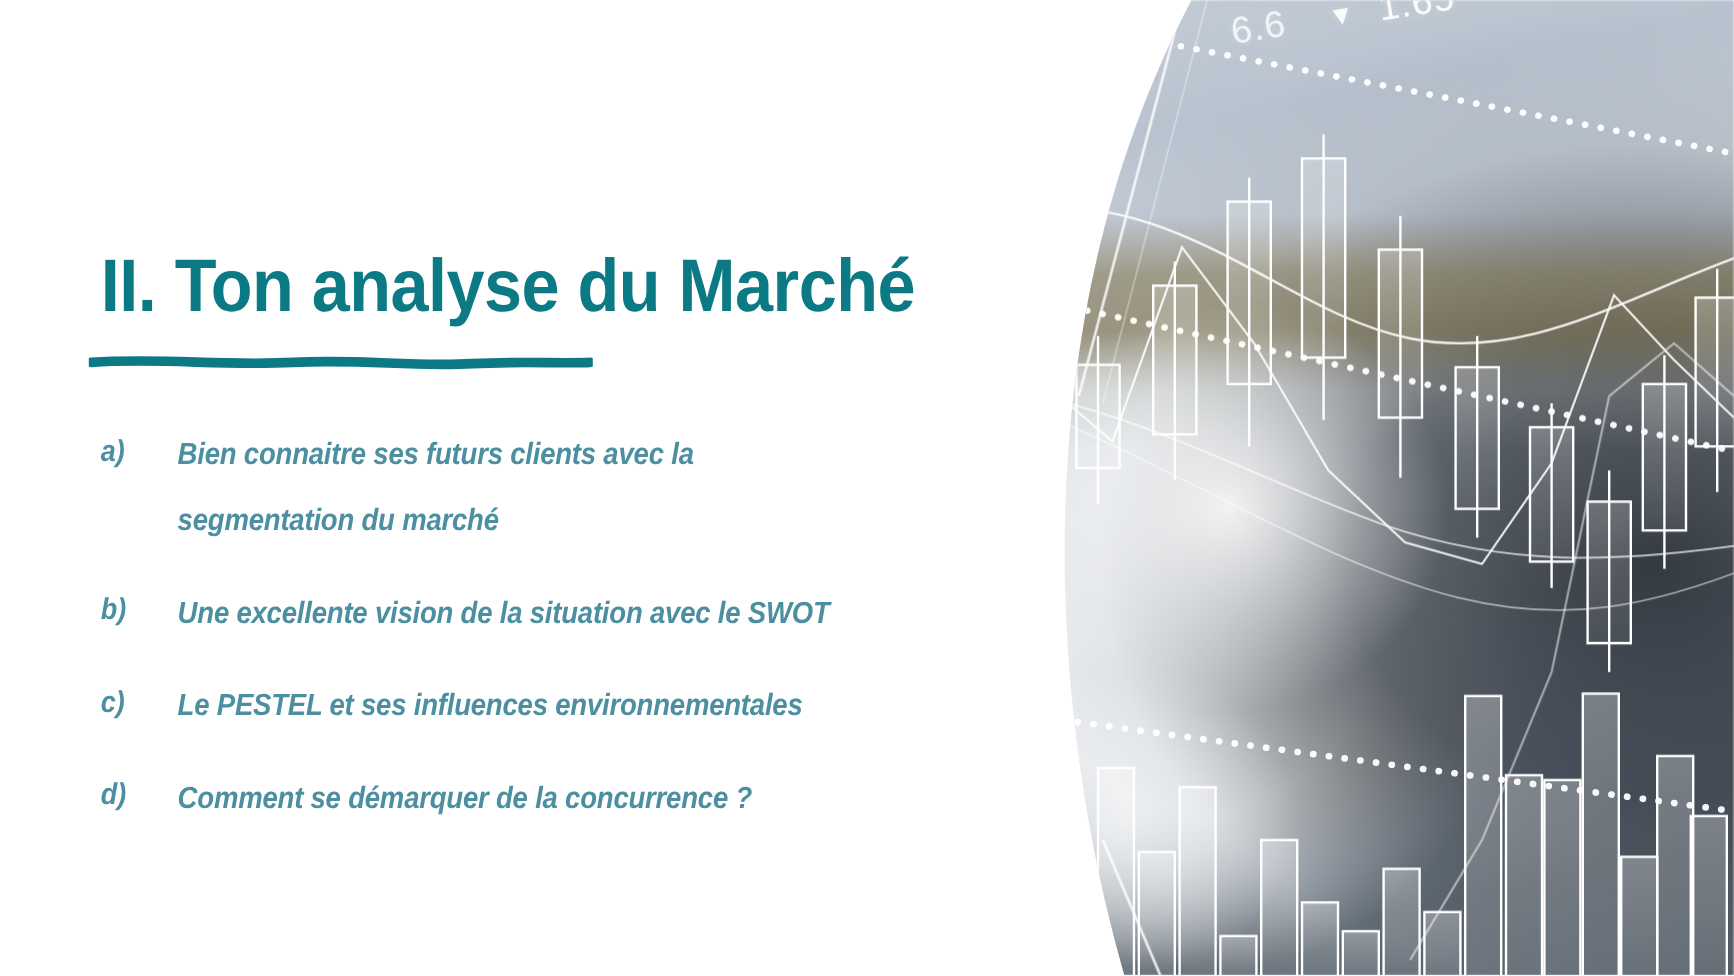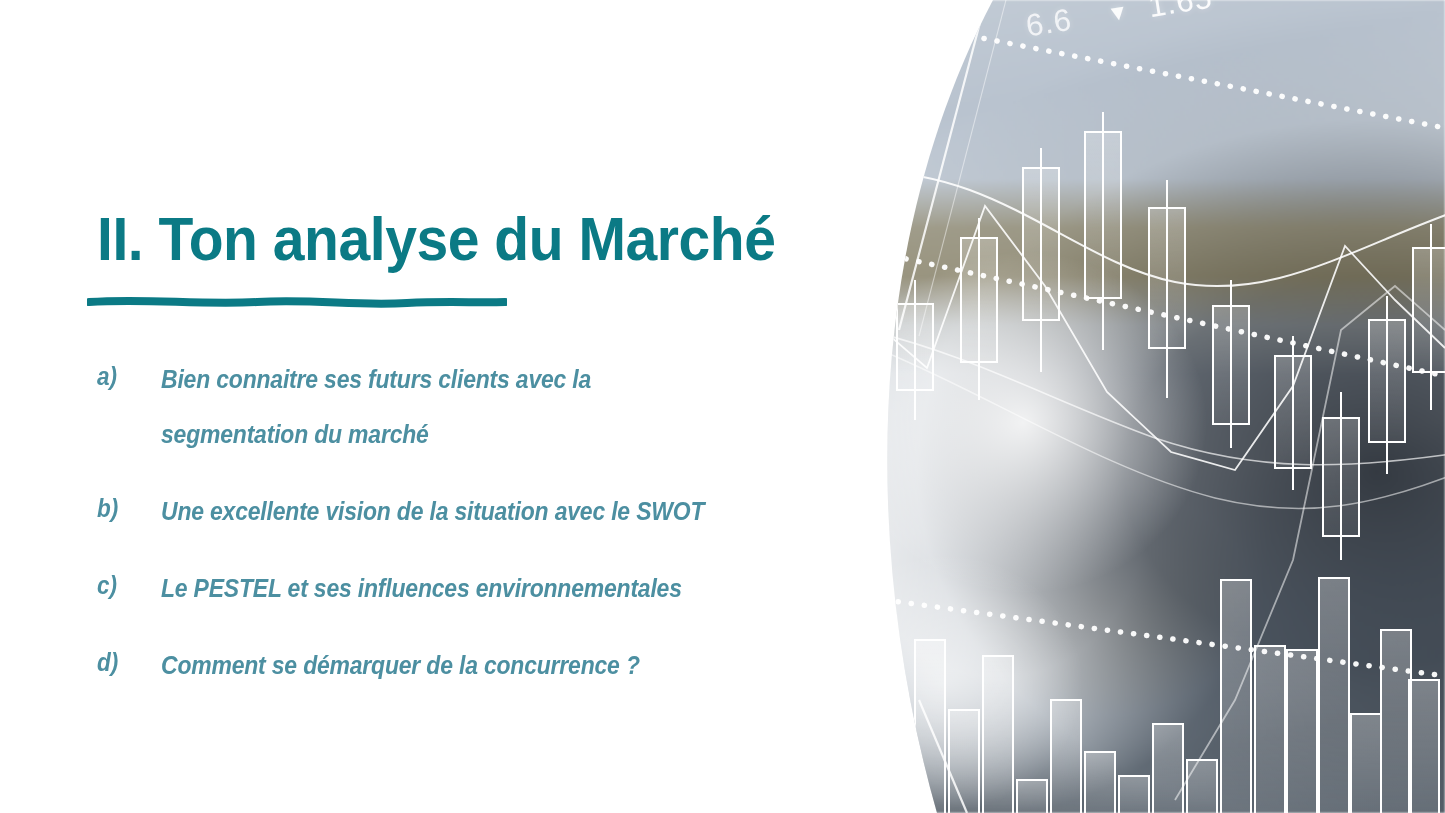--- a/index.html
+++ b/index.html
@@ -15,21 +15,21 @@
     position: relative;
     width: 1445px;
     height: 813px;
     background: #ffffff;
     overflow: hidden;
   }
 
   
   .content {
     position: absolute;
-    left: 13px;
+    left: 0;
     top: 0;
     width: 880px;
     height: 813px;
   }
 
   .slide-title {
     position: absolute;
     left: 84px;
     top: 208px;
     font-family: "Liberation Sans", sans-serif;

